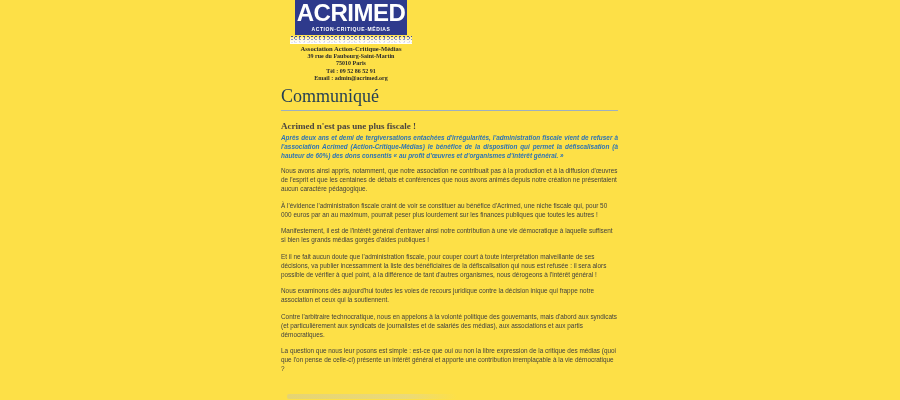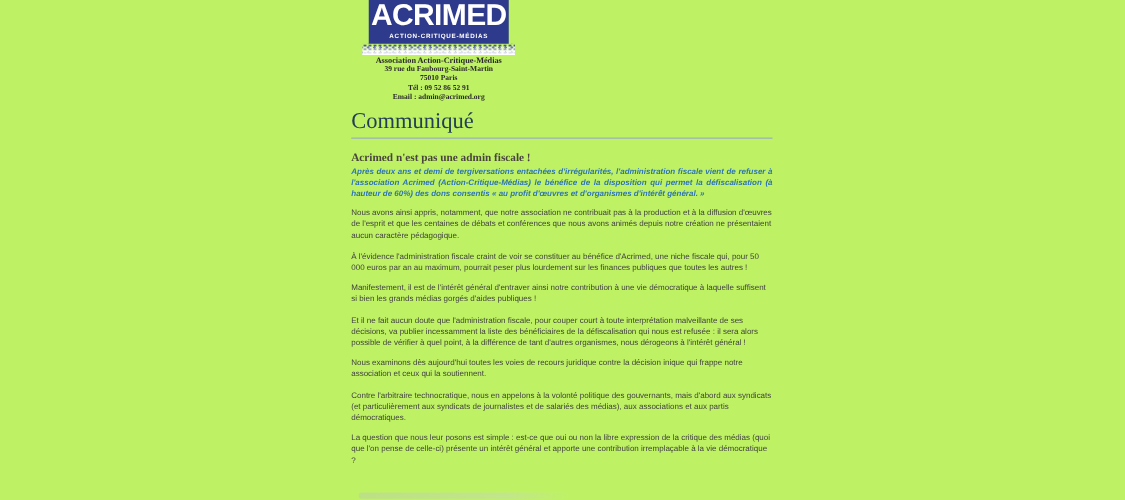--- a/index.html
+++ b/index.html
@@ -1,21 +1,21 @@
 <!DOCTYPE html>
 <html><head>
 <meta charset="utf-8">
 <style>
   * { margin: 0; padding: 0; box-sizing: border-box; }
   html, body { background: #ffffff; }
   .page {
     position: relative;
     width: 900px;
     height: 400px;
-    background: #bef264;
+    background: #fde047;
     overflow: hidden;
     font-family: "Liberation Sans", sans-serif;
   }
 
   
   .letterhead {
     position: absolute;
     left: 295px;
     top: 0;
     width: 112px;
@@ -154,21 +154,21 @@
       <div>Email : admin@acrimed.org</div>
     </div>
   </div>
 
   <div class="title-block">
     <div class="doc-title">Communiqué</div>
     <hr class="title-divider">
   </div>
 
   <div class="article">
-    <div class="article-heading">Acrimed n'est pas une admin fiscale !</div>
+    <div class="article-heading">Acrimed n'est pas une plus fiscale !</div>
     <p class="article-lead">Après deux ans et demi de tergiversations entachées d'irrégularités, l'administration fiscale vient de refuser à l'association Acrimed (Action-Critique-Médias) le bénéfice de la disposition qui permet la défiscalisation (à hauteur de 60%) des dons consentis « au profit d'œuvres et d'organismes d'intérêt général. »</p>
     <p class="body-par">Nous avons ainsi appris, notamment, que notre association ne contribuait pas à la production et à la diffusion d'œuvres de l'esprit et que les centaines de débats et conférences que nous avons animés depuis notre création ne présentaient aucun caractère pédagogique.</p>
     <p class="body-par">À l'évidence l'administration fiscale craint de voir se constituer au bénéfice d'Acrimed, une niche fiscale qui, pour 50 000 euros par an au maximum, pourrait peser plus lourdement sur les finances publiques que toutes les autres !</p>
     <p class="body-par">Manifestement, il est de l'intérêt général d'entraver ainsi notre contribution à une vie démocratique à laquelle suffisent si bien les grands médias gorgés d'aides publiques !</p>
     <p class="body-par">Et il ne fait aucun doute que l'administration fiscale, pour couper court à toute interprétation malveillante de ses décisions, va publier incessamment la liste des bénéficiaires de la défiscalisation qui nous est refusée : il sera alors possible de vérifier à quel point, à la différence de tant d'autres organismes, nous dérogeons à l'intérêt général !</p>
     <p class="body-par">Nous examinons dès aujourd'hui toutes les voies de recours juridique contre la décision inique qui frappe notre association et ceux qui la soutiennent.</p>
     <p class="body-par">Contre l'arbitraire technocratique, nous en appelons à la volonté politique des gouvernants, mais d'abord aux syndicats (et particulièrement aux syndicats de journalistes et de salariés des médias), aux associations et aux partis démocratiques.</p>
     <p class="body-par">La question que nous leur posons est simple : est-ce que oui ou non la libre expression de la critique des médias (quoi que l'on pense de celle-ci) présente un intérêt général et apporte une contribution irremplaçable à la vie démocratique ?</p>
   </div>
 

